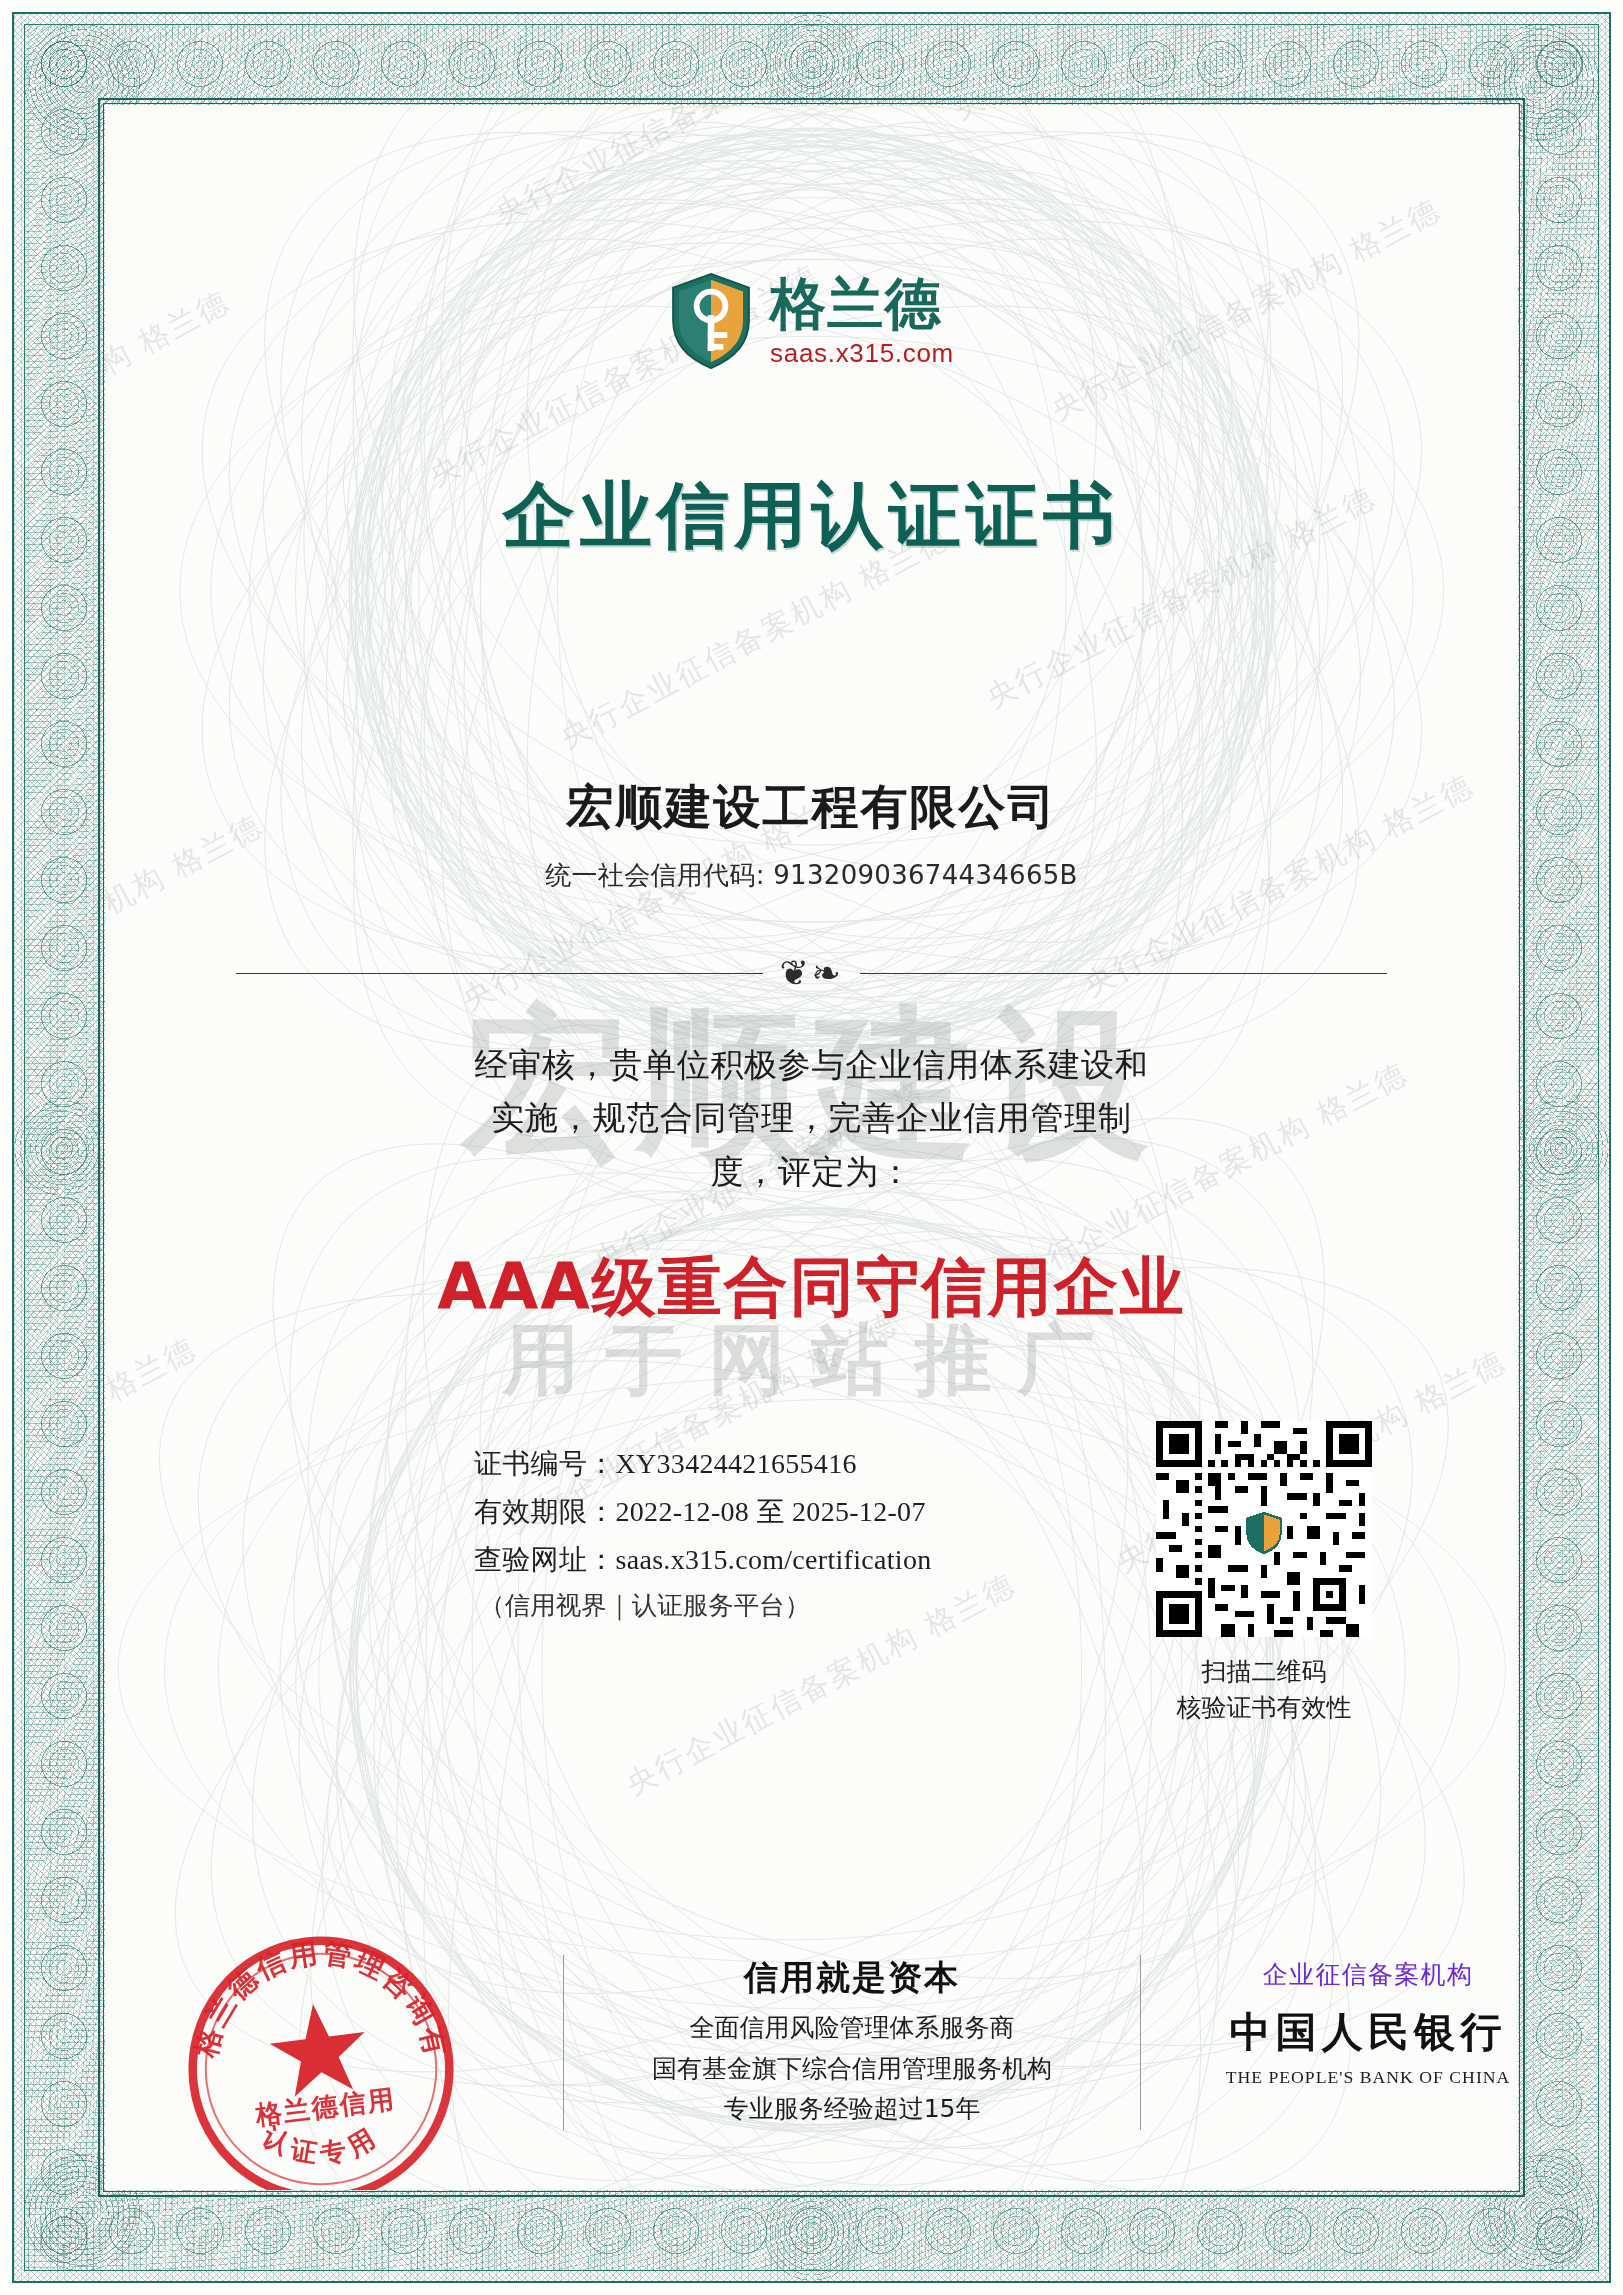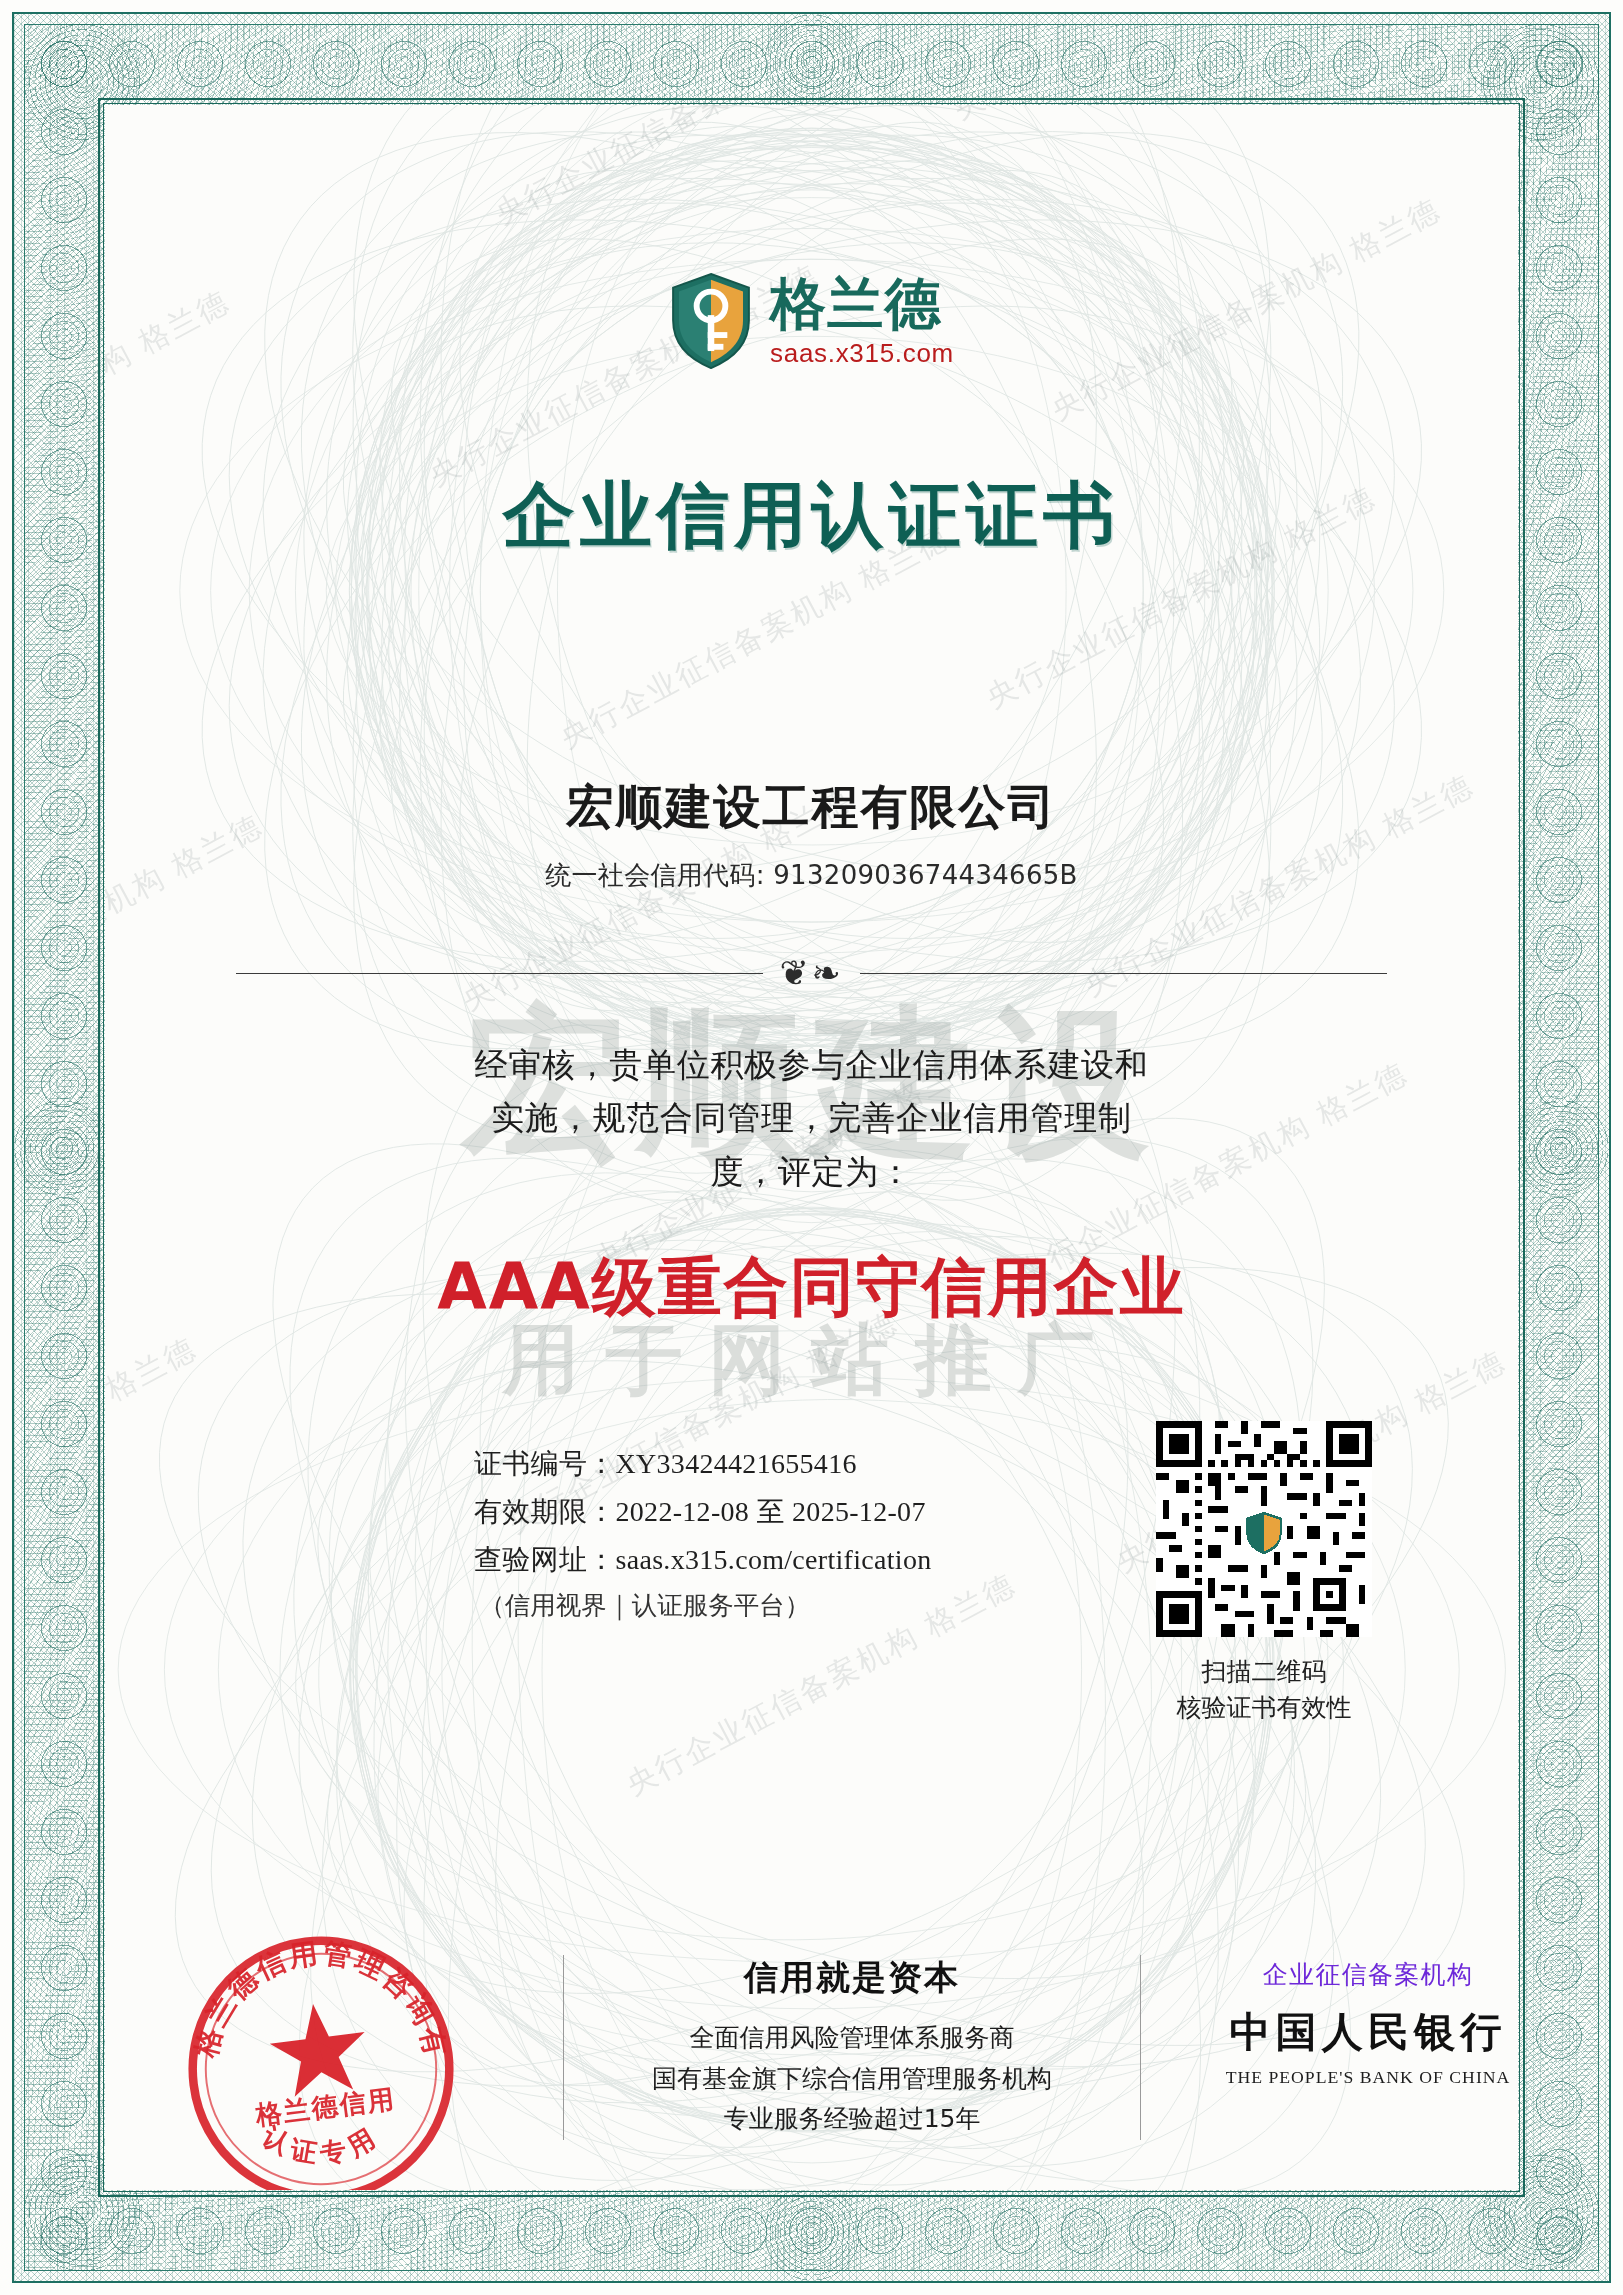--- a/index.html
+++ b/index.html
@@ -388,21 +388,21 @@
     text-align: center;
     border-left: 1.3px solid #9a9a9a;
     border-right: 1.3px solid #9a9a9a;
     padding: 0 19.6px;
   }
   .footer-mid .headline {
     font-size: 34px;
     font-weight: 700;
     color: #111;
     letter-spacing: 2px;
-    margin-bottom: 17px;
+    margin-bottom: 7px;
     font-family: "DejaVu Sans", sans-serif;
   }
   .footer-mid .line {
     font-size: 25px;
     line-height: 1.62;
     color: #1d1d1d;
     font-family: "DejaVu Sans", sans-serif;
   }
 
   .footer-right {

